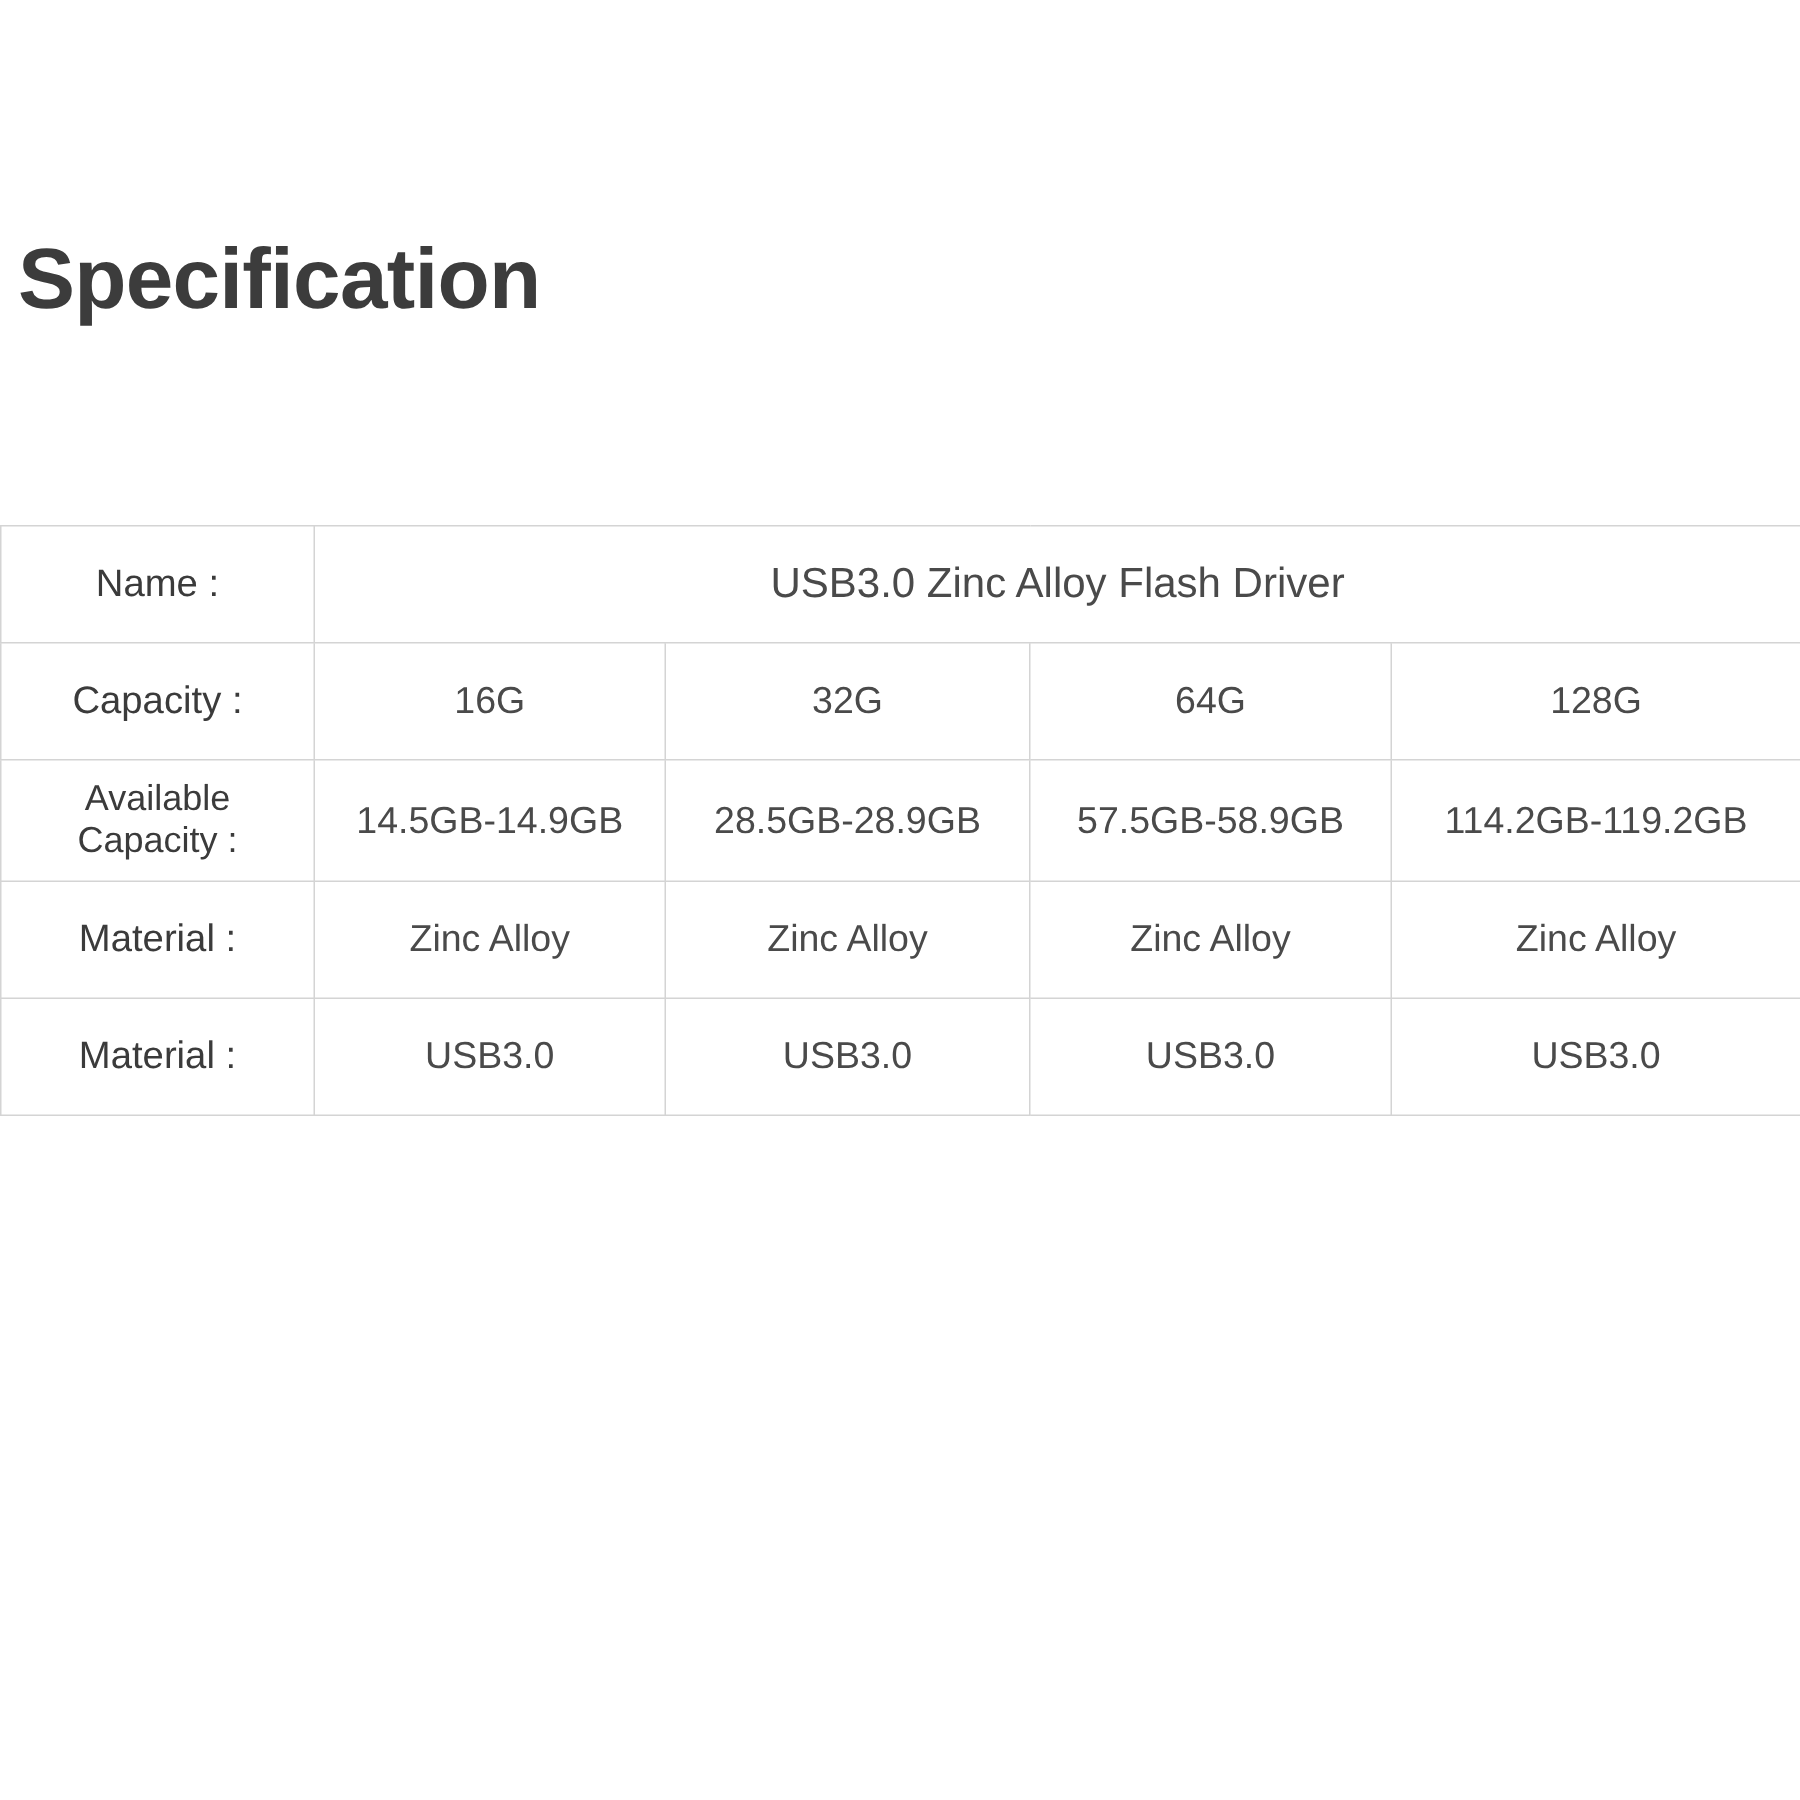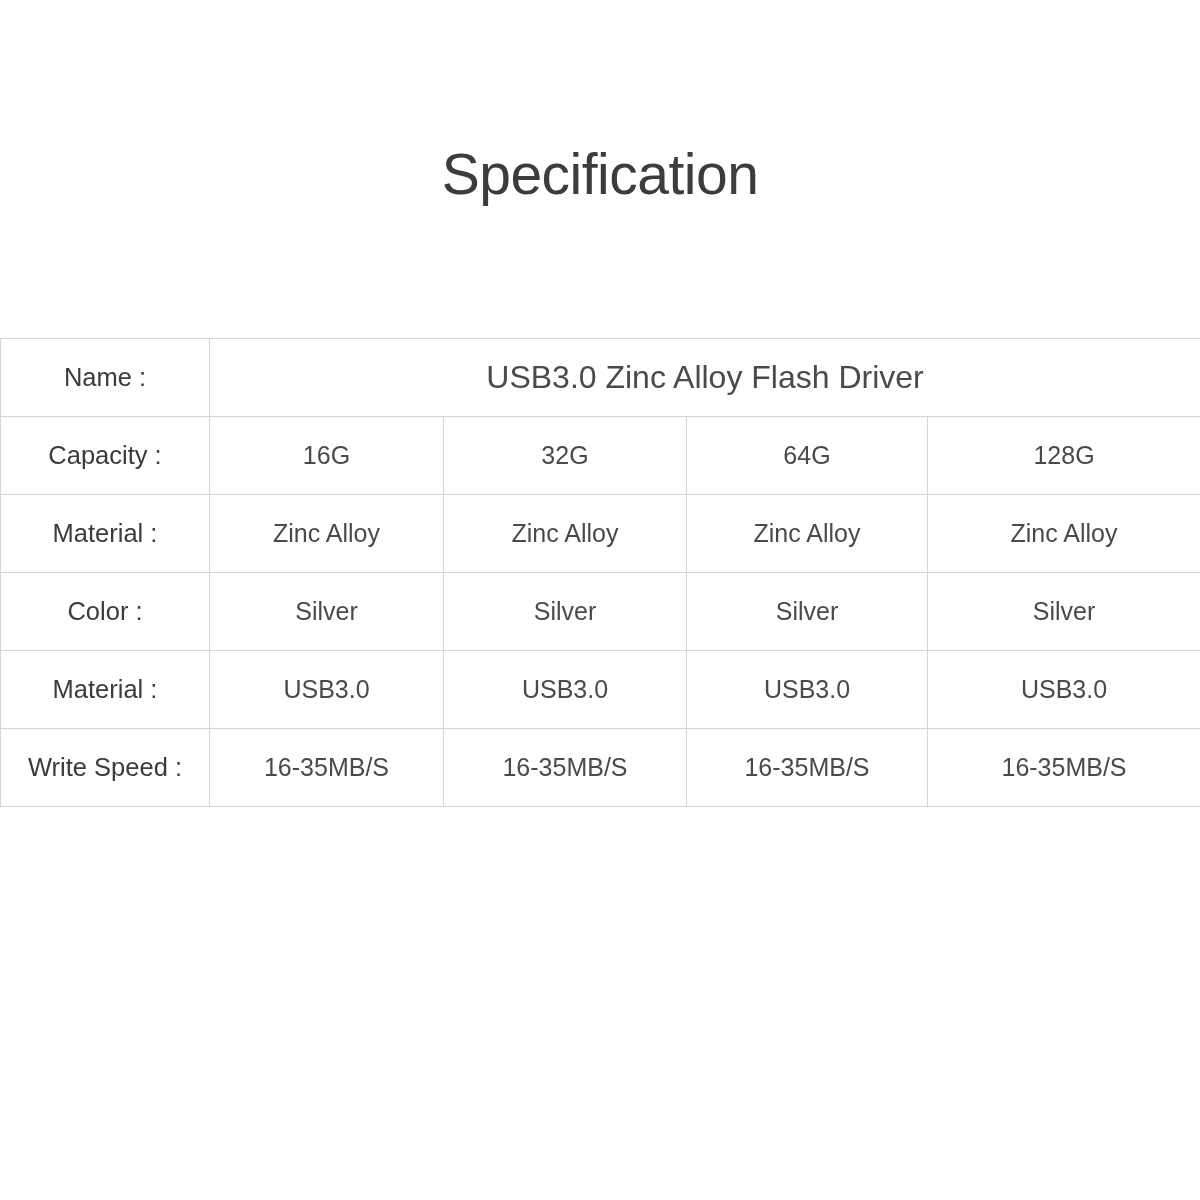--- a/index.html
+++ b/index.html
@@ -14,26 +14,26 @@
     color: #3a3a3a;
     overflow: hidden;
   }
   .page {
     position: relative;
     width: 1200px;
     height: 1200px;
     box-sizing: border-box;
   }
   .title {
-    text-align: center;
+    text-align: left;
     font-size: 57px;
-    font-weight: normal;
+    font-weight: bold;
     letter-spacing: -0.5px;
     color: #3c3c3c;
-    margin: 0;
+    margin: 12px;
     padding-top: 143px;
     line-height: 1.1;
   }
   .spec-table-wrap {
     position: absolute;
     top: 338px;
     left: 0;
     width: 1200px;
   }
   table.spec {
@@ -65,21 +65,21 @@
   table.spec td.label.two-line {
     line-height: 1.18;
     font-size: 24px;
   }
   table.spec td.val {
     font-size: 25px;
     color: #4a4a4a;
   }
   table.spec tr.tall td { height: 80px; }
   table.spec td.name-val {
-    font-size: 32px;
+    font-size: 28px;
   }
   
   table.spec td:first-child { border-left: 1px solid #d4d4d4; }
   table.spec td:last-child { border-right: 1px solid #d4d4d4; }
 </style>
 </head>
 <body>
 
 <div class="page">
 
@@ -99,45 +99,41 @@
           <td class="label">Name :</td>
           <td class="val name-val" colspan="4">USB3.0 Zinc Alloy Flash Driver</td>
         </tr>
         <tr>
           <td class="label">Capacity :</td>
           <td class="val">16G</td>
           <td class="val">32G</td>
           <td class="val">64G</td>
           <td class="val">128G</td>
         </tr>
+        <tr class="tall">
+          <td class="label two-line">
+            <span>Available</span><br>
+            <span>Capacity :</span>
+          </td>
+          <td class="val">14.5GB-14.9GB</td>
+          <td class="val">28.5GB-28.9GB</td>
+          <td class="val">57.5GB-58.9GB</td>
+          <td class="val">114.2GB-119.2GB</td>
+        </tr>
         <tr>
           <td class="label">Material :</td>
           <td class="val">Zinc Alloy</td>
           <td class="val">Zinc Alloy</td>
           <td class="val">Zinc Alloy</td>
           <td class="val">Zinc Alloy</td>
         </tr>
         <tr>
-          <td class="label">Color :</td>
-          <td class="val">Silver</td>
-          <td class="val">Silver</td>
-          <td class="val">Silver</td>
-          <td class="val">Silver</td>
-        </tr>
-        <tr>
           <td class="label">Material :</td>
           <td class="val">USB3.0</td>
           <td class="val">USB3.0</td>
           <td class="val">USB3.0</td>
           <td class="val">USB3.0</td>
-        </tr>
-        <tr>
-          <td class="label">Write Speed :</td>
-          <td class="val">16-35MB/S</td>
-          <td class="val">16-35MB/S</td>
-          <td class="val">16-35MB/S</td>
-          <td class="val">16-35MB/S</td>
         </tr>
       </tbody>
     </table>
   </div>
 
 </div>
 
 </body></html>

